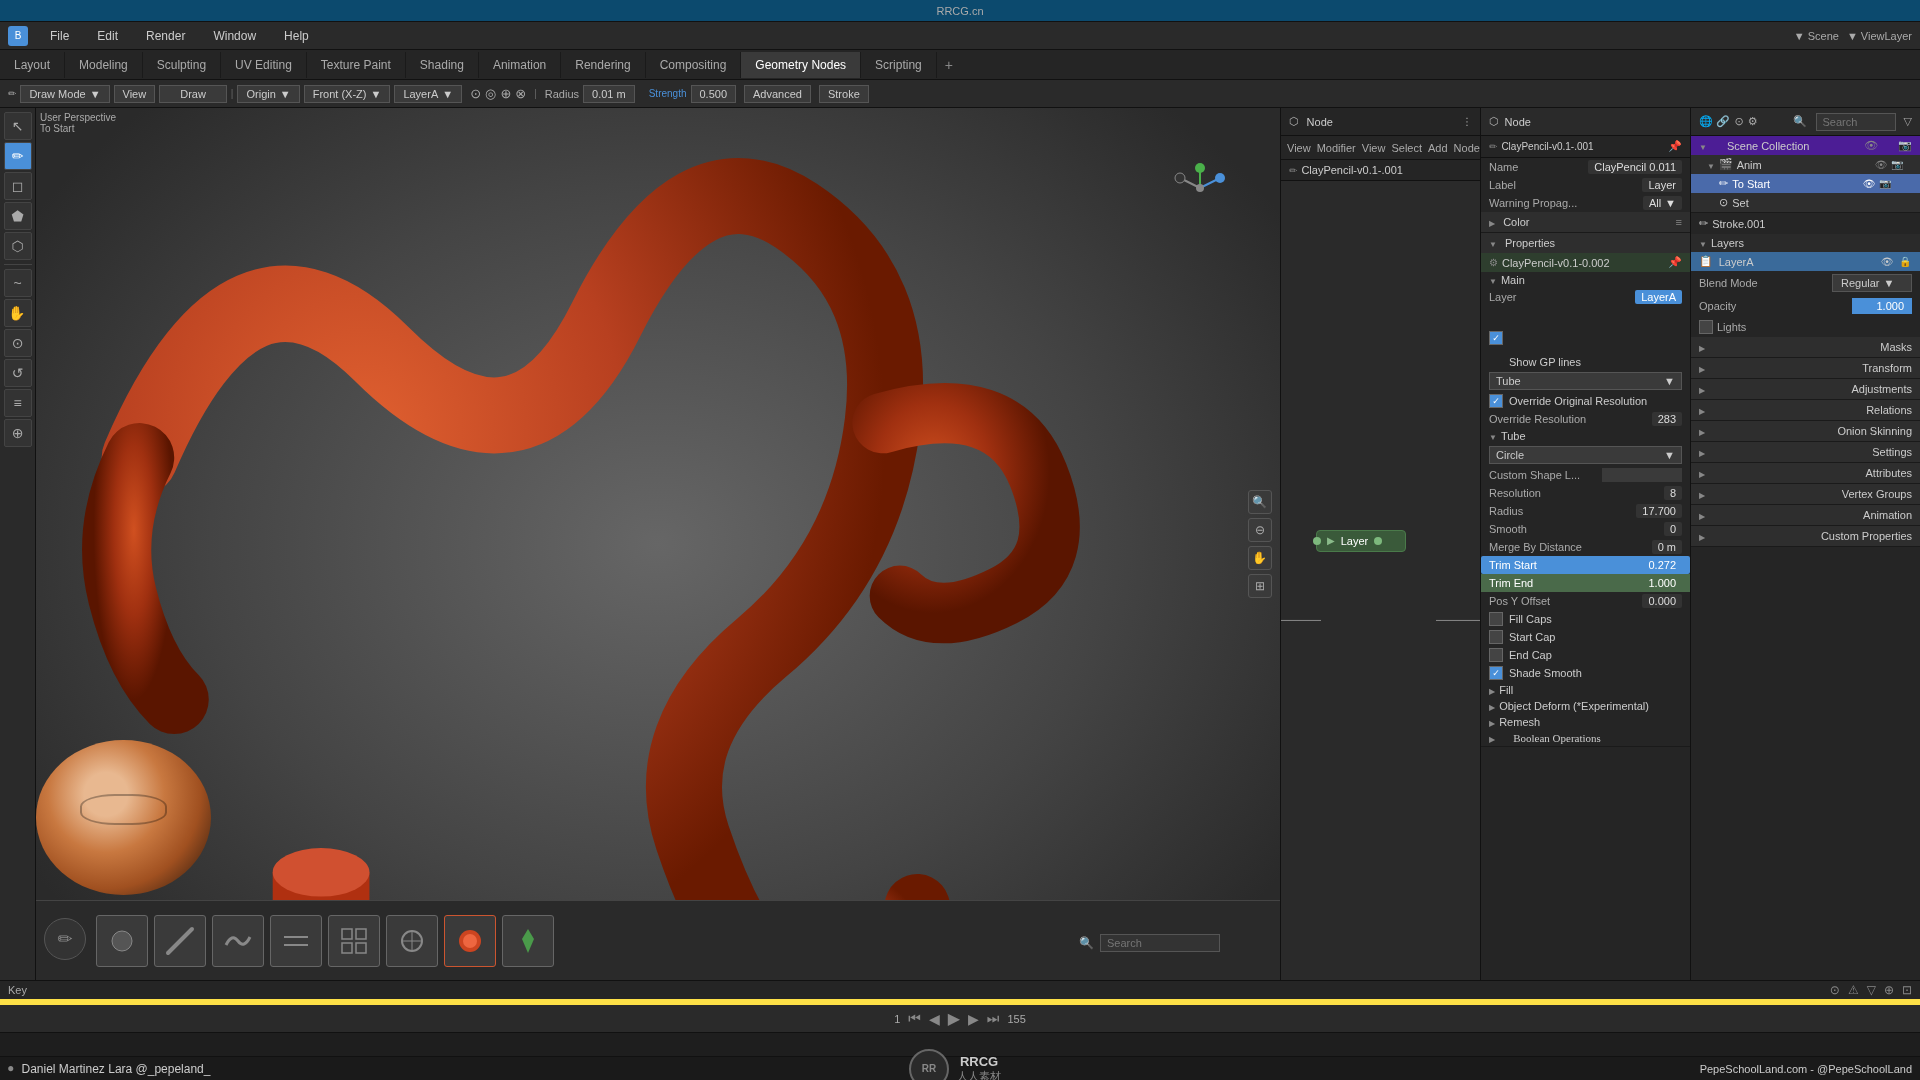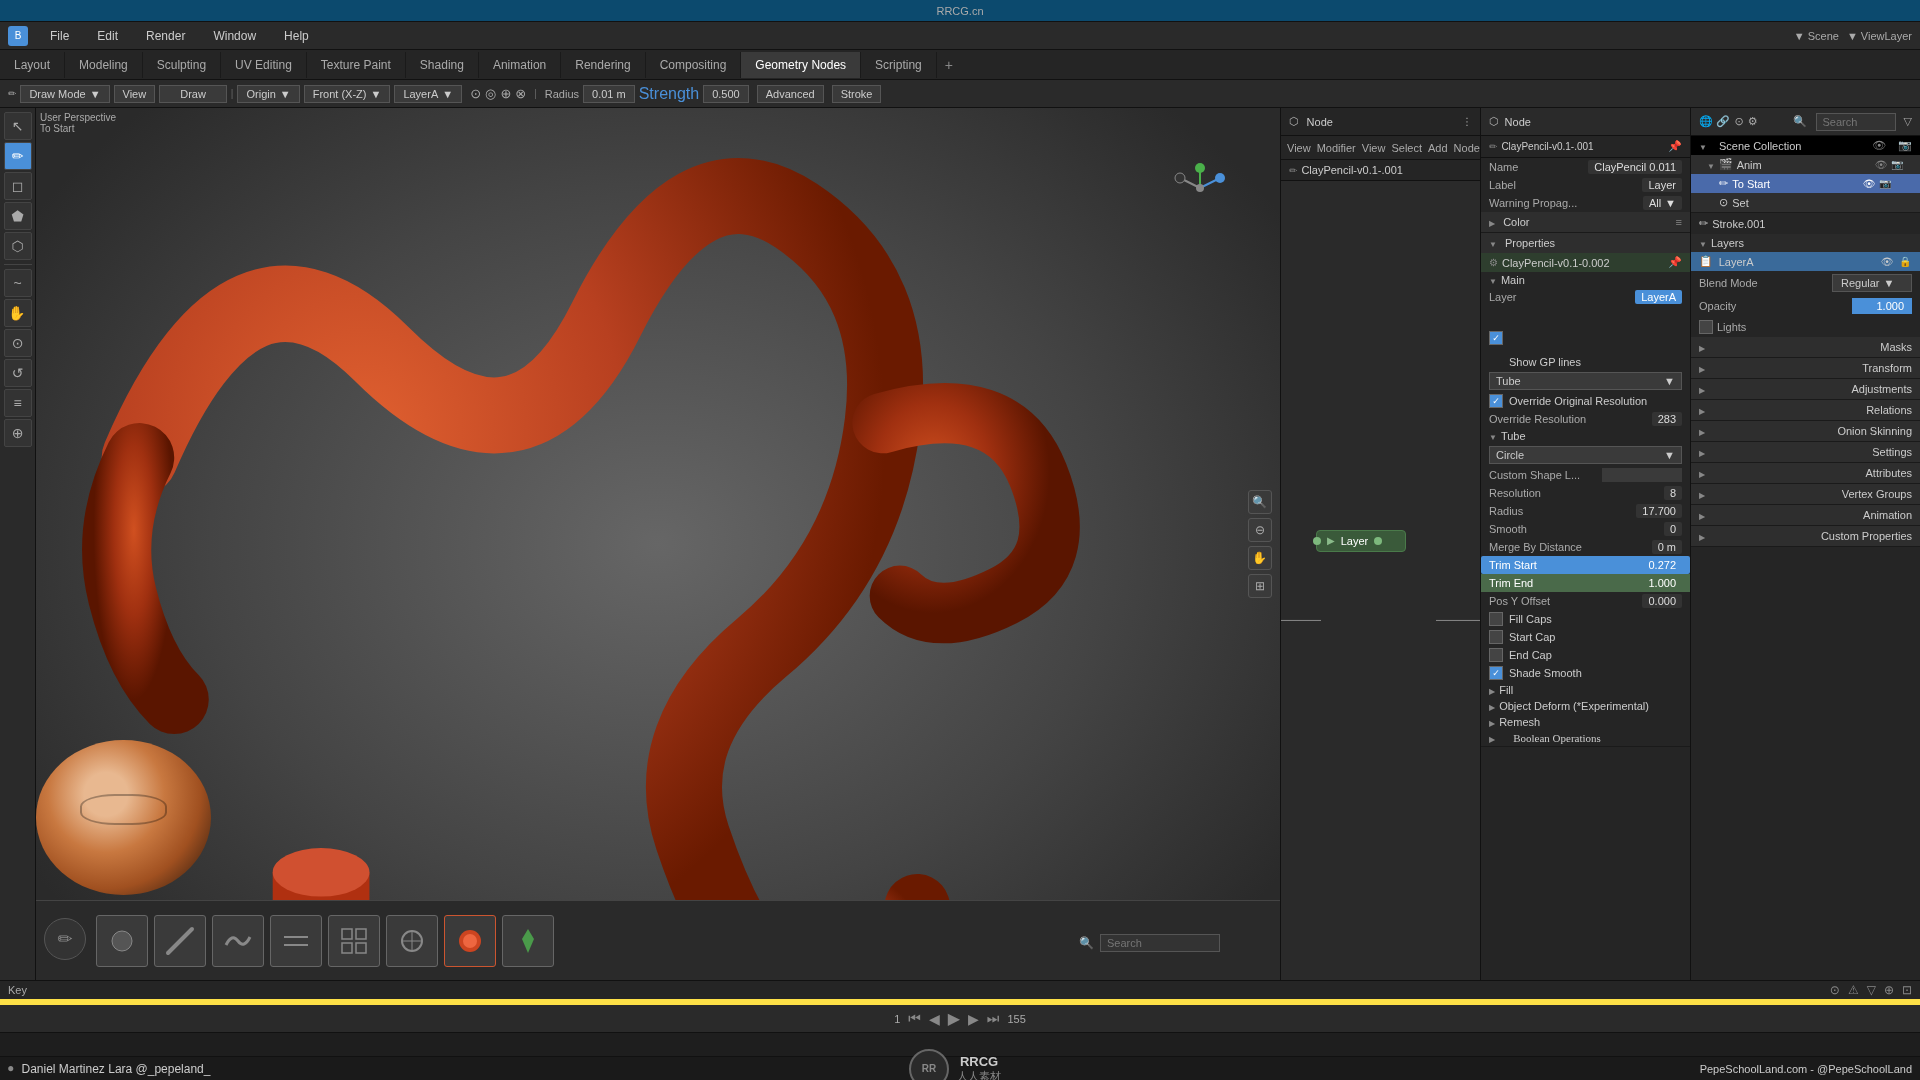--- a/index.html
+++ b/index.html
@@ -137,21 +137,21 @@
   <div style="display:flex;gap:4px;">
     <span style="color:#aaa;font-size:13px;cursor:pointer;">⊙</span>
     <span style="color:#aaa;font-size:13px;cursor:pointer;">◎</span>
     <span style="color:#aaa;font-size:13px;cursor:pointer;">⊕</span>
     <span style="color:#aaa;font-size:13px;cursor:pointer;">⊗</span>
   </div>
   <span style="color:#666;font-size:10px;">|</span>
   <div style="display:flex;align-items:center;gap:4px;">
     <span style="color:#aaa;font-size:11px;">Radius</span>
     <div style="background:#3a3a3a;border:1px solid #555;padding:2px 8px;color:#ccc;font-size:11px;cursor:pointer;">0.01 m</div>
-    <span style="color:#4a90d9;font-size:16px;cursor:pointer;">Strength</span>
+    <span style="color:#4a90d9;font-size:10px;cursor:pointer;margin-left:10px;">Strength</span>
     <div style="background:#3a3a3a;border:1px solid #555;padding:2px 8px;color:#ccc;font-size:11px;cursor:pointer;">0.500</div>
   </div>
   <div style="background:#3a3a3a;border:1px solid #555;padding:2px 8px;color:#ccc;font-size:11px;cursor:pointer;">Advanced</div>
   <div style="background:#3a3a3a;border:1px solid #555;padding:2px 8px;color:#ccc;font-size:11px;cursor:pointer;">Stroke</div>
 </div>
 
 <div style="display:flex;height:calc(1080px - 22px - 28px - 30px - 28px - 100px);position:relative;">
 
   <div id="left-toolbar">
     <div class="tool-btn">↖</div>
@@ -522,21 +522,21 @@
         <span style="color:#aaa;cursor:pointer;font-size:11px;">🔗</span>
         <span style="color:#aaa;cursor:pointer;font-size:11px;">⊙</span>
         <span style="color:#aaa;cursor:pointer;font-size:11px;">⚙</span>
       </div>
       <div style="flex:1;"></div>
       <span style="color:#ccc;font-size:11px;cursor:pointer;">🔍</span>
       <input type="text" placeholder="Search" style="background: rgb(51, 51, 51); border: 1px solid rgb(85, 85, 85); color: rgb(204, 204, 204); padding: 2px 6px; font-size: 11px; width: 80px;">
       <span style="color:#aaa;font-size:11px;cursor:pointer;">▽</span>
     </div>
 
-    <div style="padding:3px 8px;background:#000000;font-size:11px;color:#ccc;display:flex;align-items:center;gap:12px;">
+    <div style="padding:3px 8px;background:#4c1d95;font-size:11px;color:#ccc;display:flex;align-items:center;gap:20px;">
       <span class="tri-down"></span>
       <span>Scene Collection</span>
       <div style="flex:1;"></div>
       <span style="color:#888;cursor:pointer;">👁</span>
       <span style="color:#888;cursor:pointer;">📷</span>
     </div>
 
     <div style="padding:3px 16px;background:#2e2e2e;font-size:11px;color:#ccc;display:flex;align-items:center;gap:4px;">
       <span class="tri-down"></span>
       <span>🎬</span>

